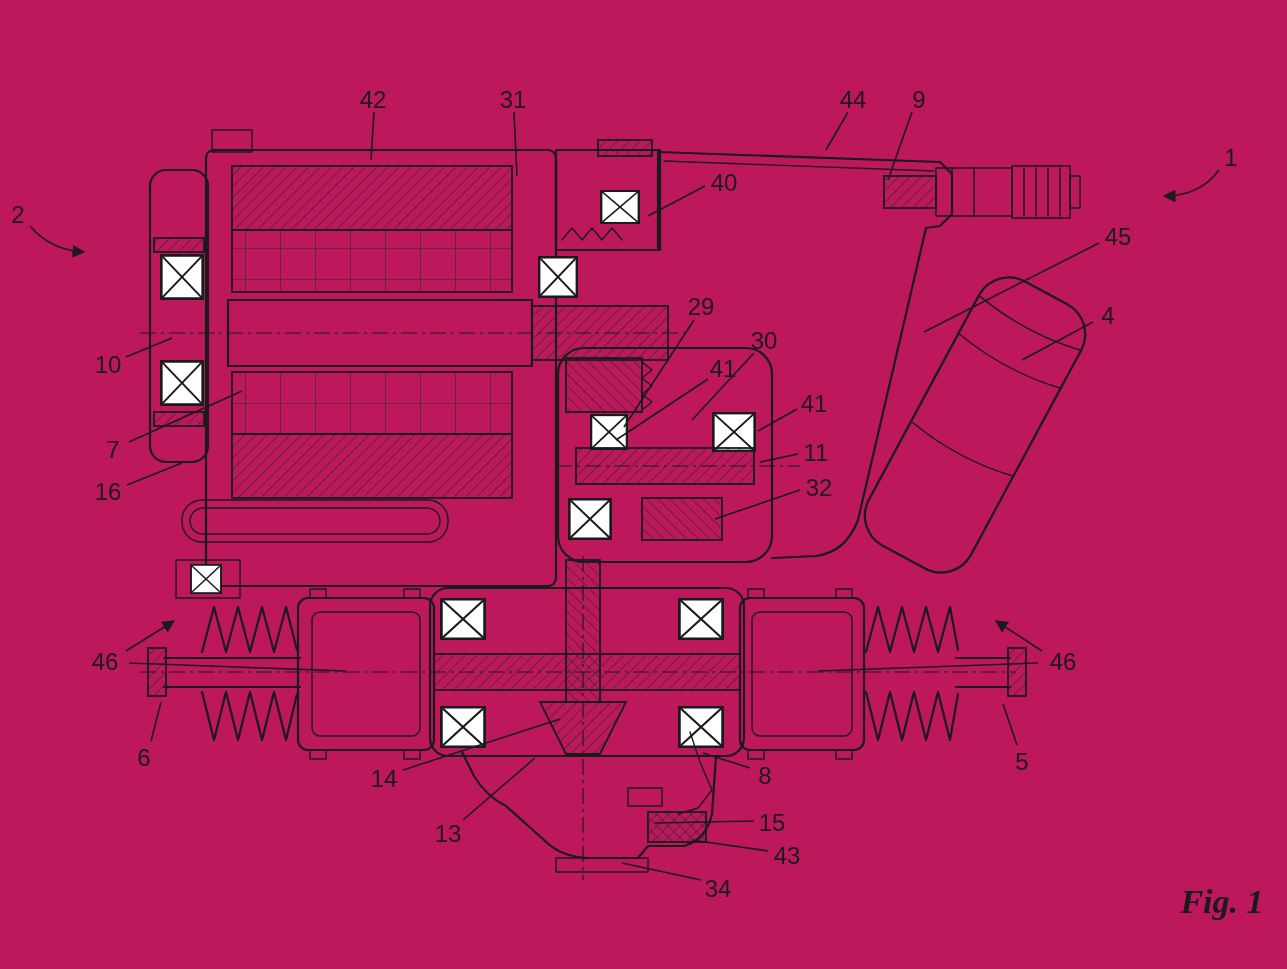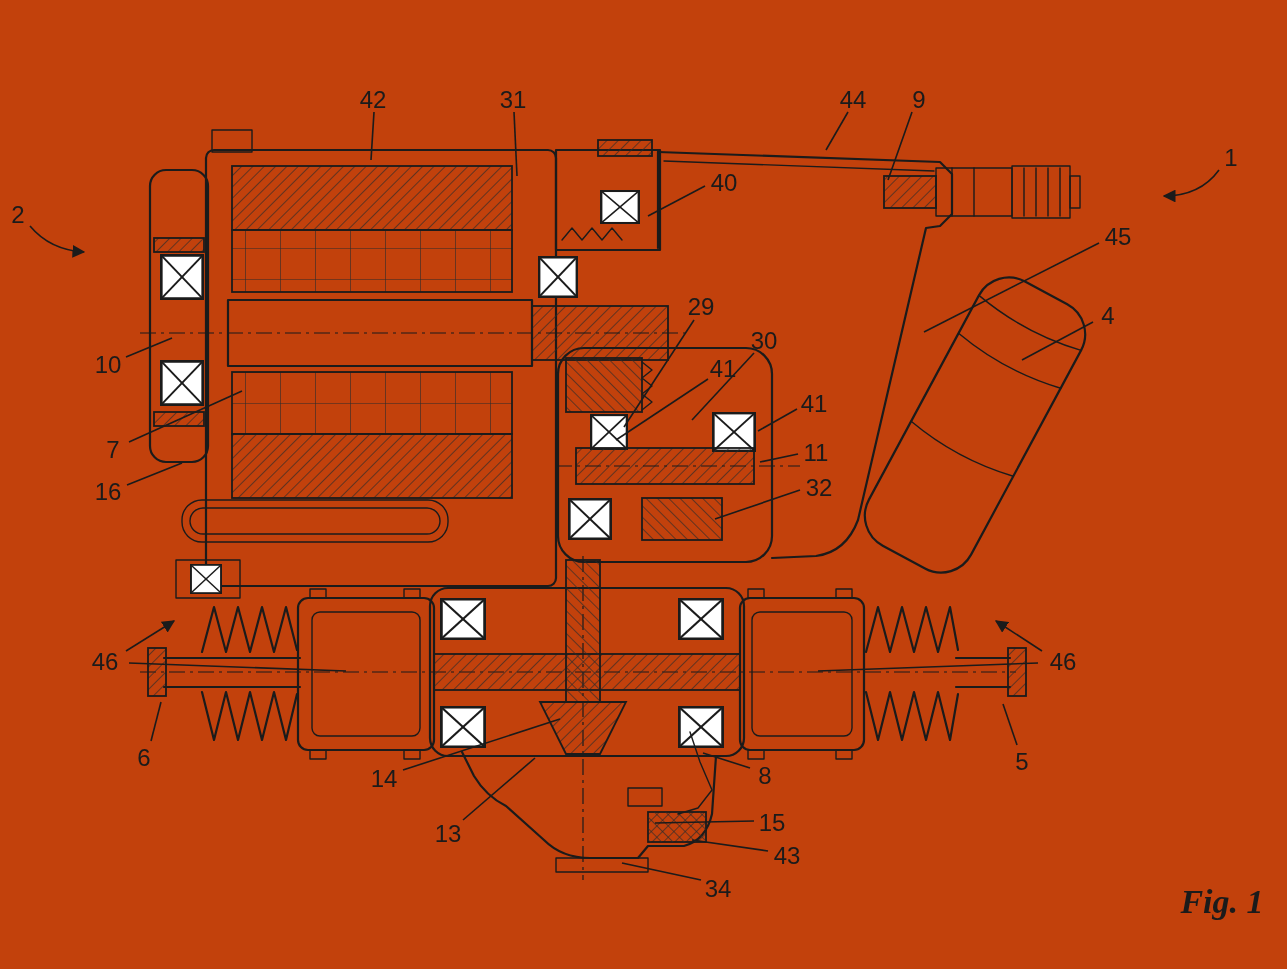--- a/index.html
+++ b/index.html
@@ -1,21 +1,21 @@
 <!DOCTYPE html>
 <html><head>
 <meta charset="utf-8">
 <title>Patent Drawing</title>
 <style>
   html, body { margin: 0; padding: 0; background: #ffffff; }
   .frame {
     position: relative;
     width: 1287px;
     height: 969px;
-    background: #c2410c;
+    background: #be185d;
     font-family: "Liberation Sans", sans-serif;
     overflow: hidden;
   }
   svg { display: block; }
   .ln      { fill: none; stroke: #1b1b1b; stroke-width: 2.2; stroke-linejoin: round; stroke-linecap: round; }
   .ln-thin { fill: none; stroke: #1b1b1b; stroke-width: 1.4; stroke-linejoin: round; stroke-linecap: round; }
   .hA   { fill: url(#hatchA); stroke: #1b1b1b; stroke-width: 1.8; }
   .hB   { fill: url(#hatchB); stroke: #1b1b1b; stroke-width: 1.8; }
   .hBn  { fill: url(#hatchB); stroke: none; }
   .grid { fill: url(#gridP);  stroke: #1b1b1b; stroke-width: 1.8; }

